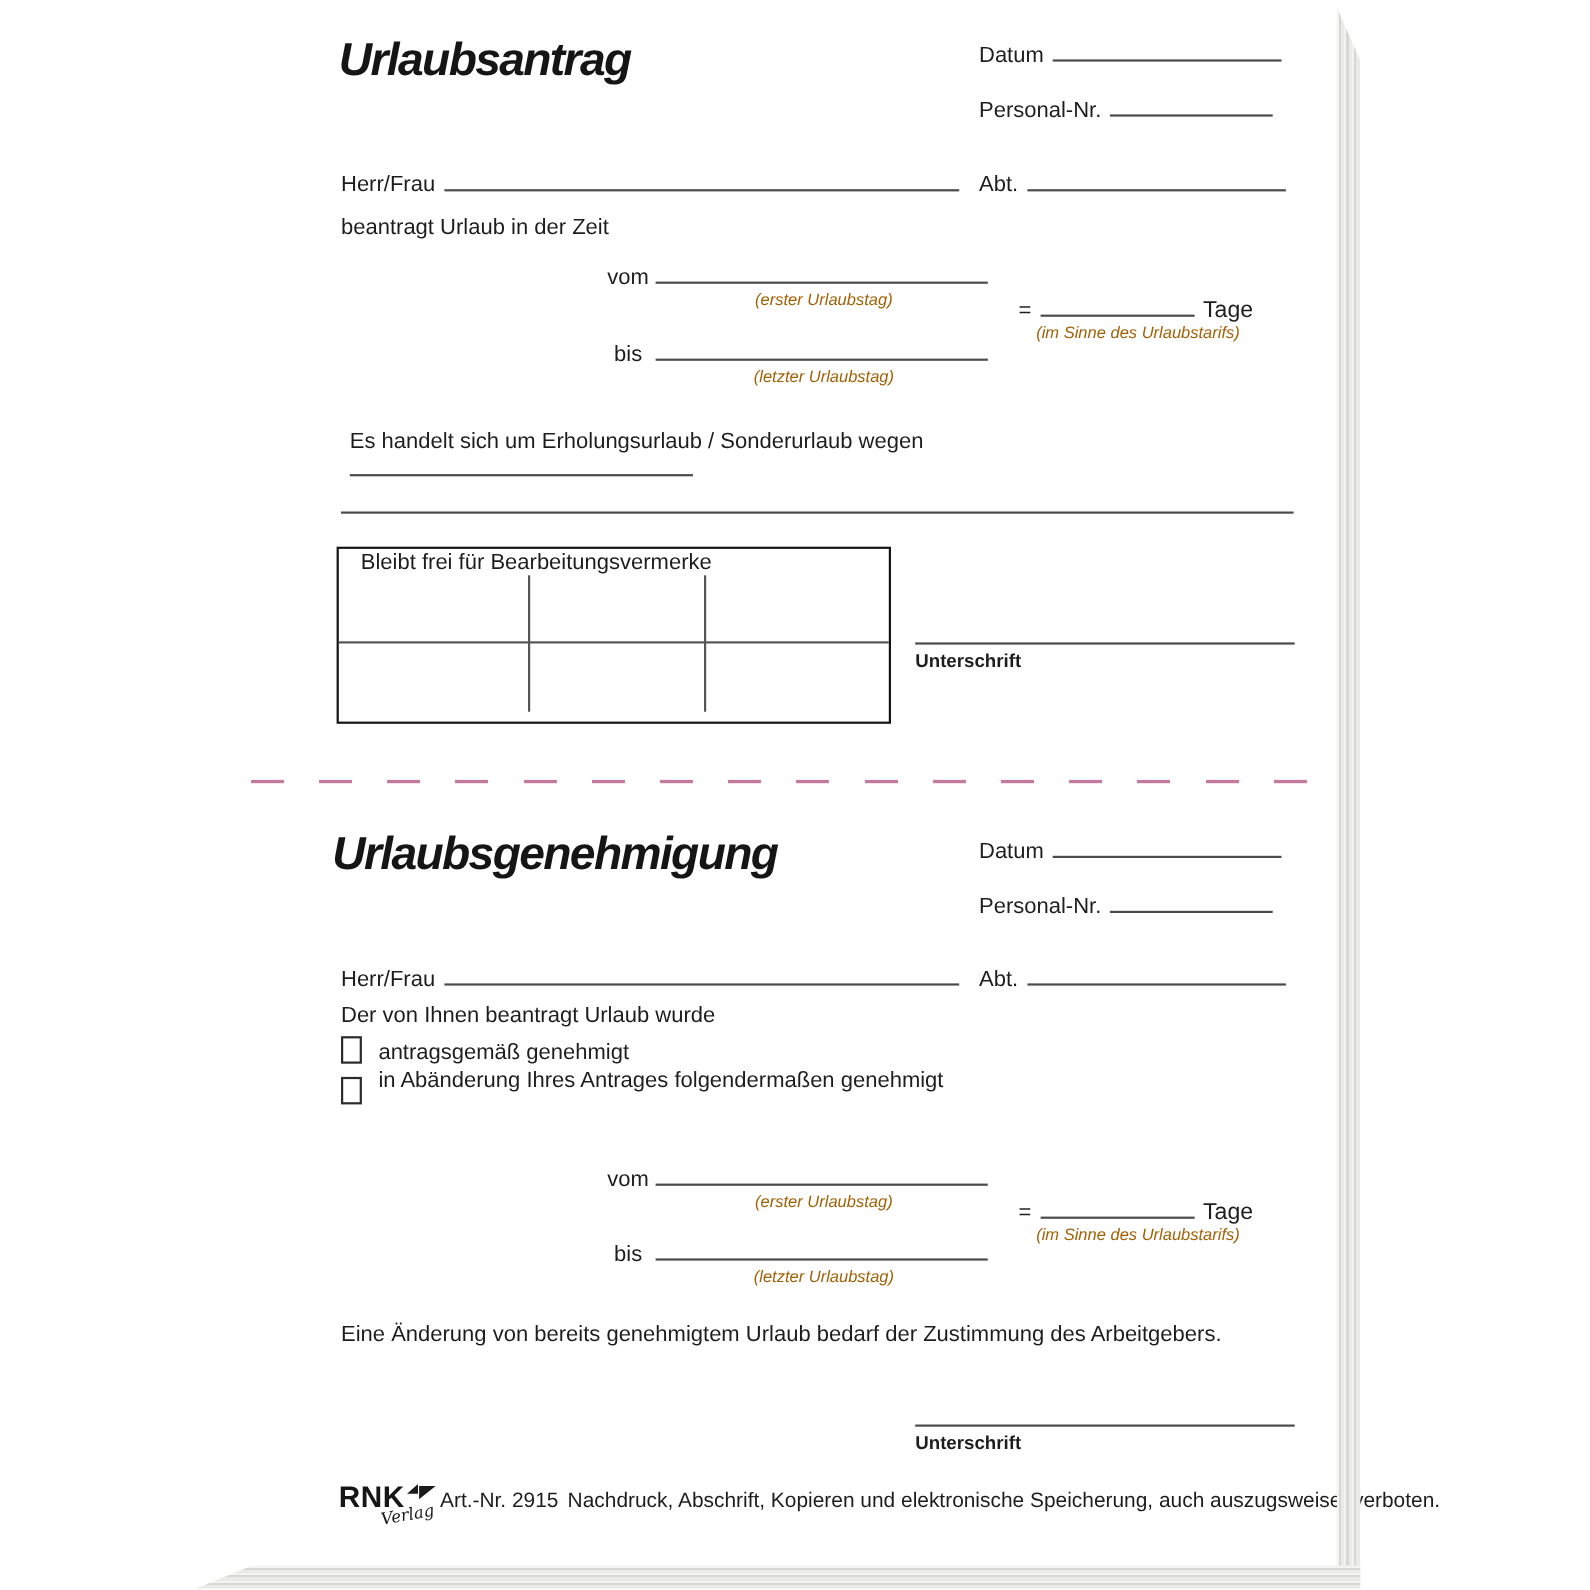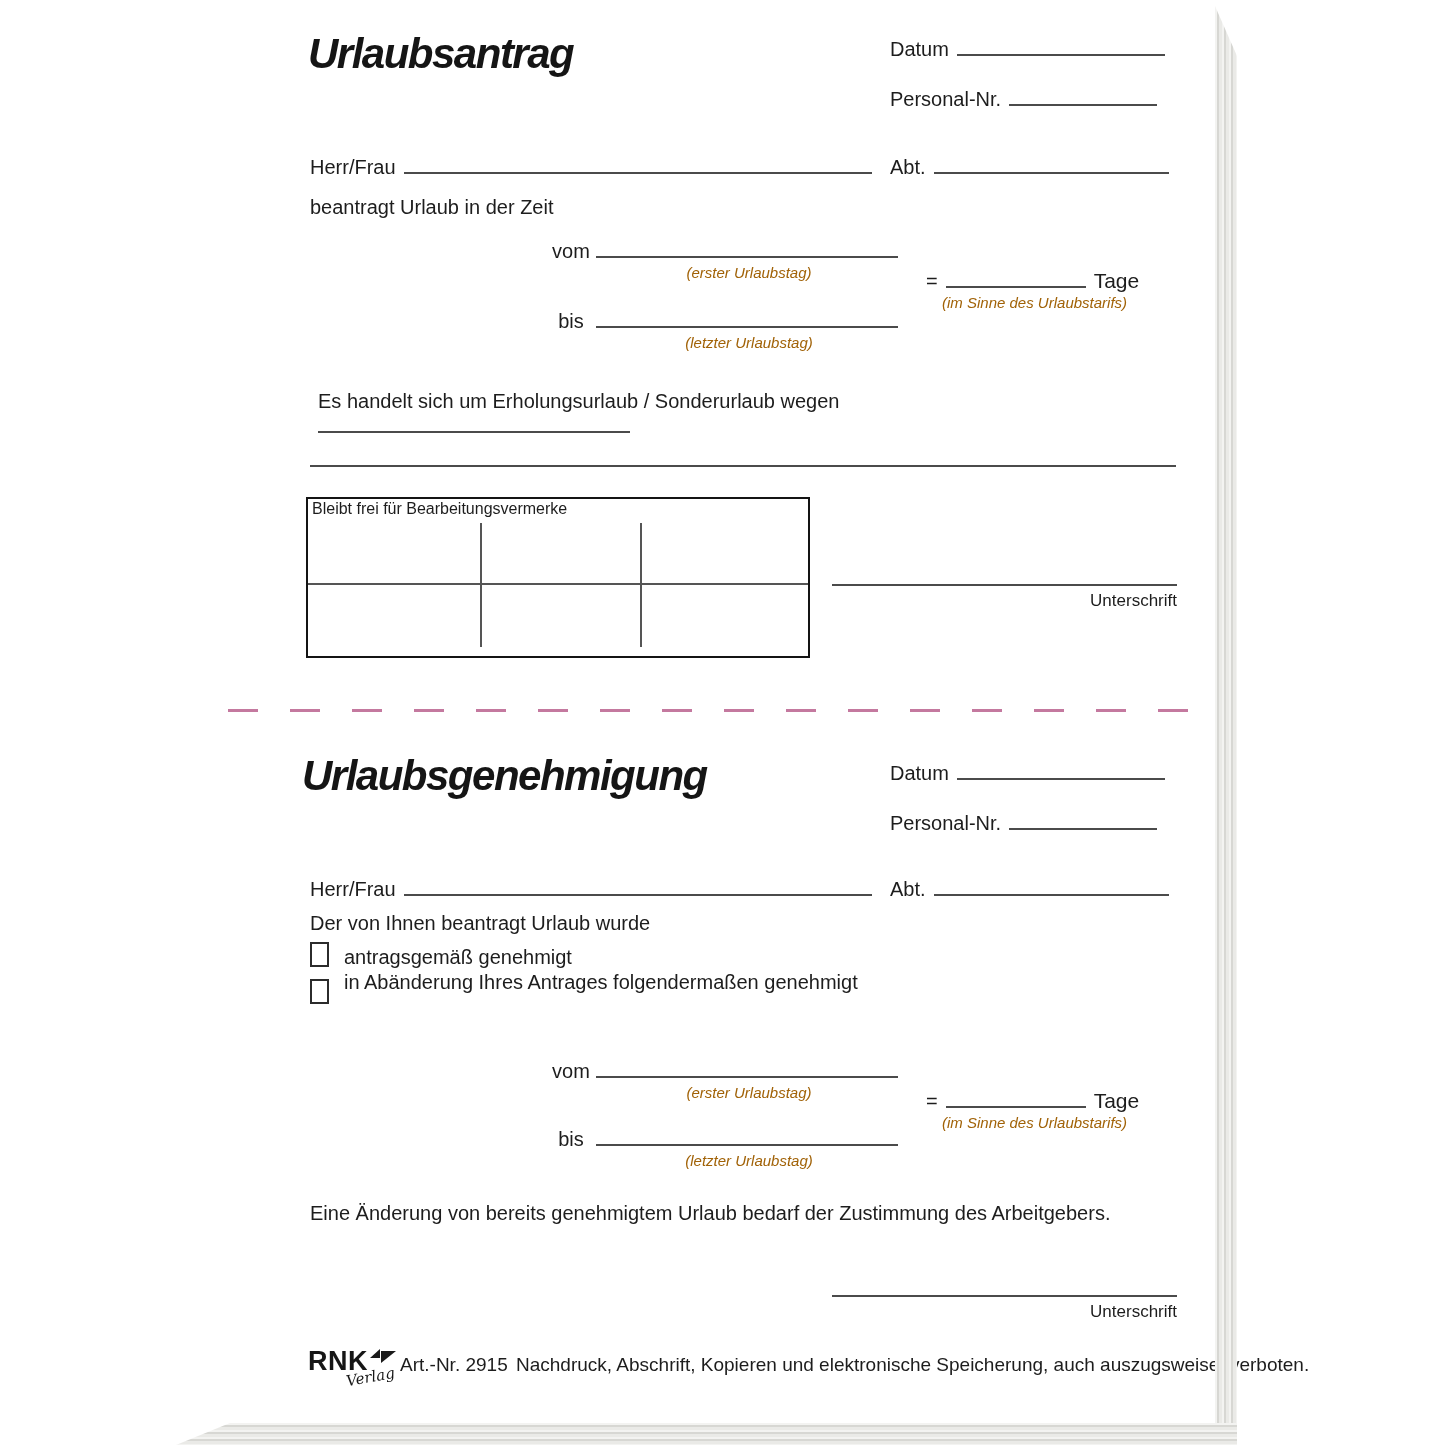--- a/index.html
+++ b/index.html
@@ -6,25 +6,25 @@
   body{width:1445px;height:1445px;position:relative;overflow:hidden;
        font-family:"Liberation Sans",sans-serif;color:#1d1d1d;}
   .abs{position:absolute;white-space:nowrap;}
   .title{font-size:42px;font-weight:700;font-style:italic;letter-spacing:-1.5px;color:#151515;}
   .lbl{font-size:20px;text-align:center;}
   .fill{display:inline-block;border-bottom:2px solid #4b4b4b;height:18px;vertical-align:baseline;margin-left:8px;}
   .cap{font-size:15px;color:#a16207;text-align:center;font-style:italic;}
   .row{display:flex;align-items:baseline;}
   
   .notes-box{position:absolute;left:306px;top:497px;width:504px;height:161px;border:2.5px solid #141414;background:#fff;box-sizing:border-box;}
-  .notes-box .hdr{font-size:16px;padding:1px 4px;}
+  .notes-box .hdr{font-size:20px;padding:1px 20px;}
   .vline{position:absolute;width:1.5px;background:#555;top:24px;bottom:9px;}
   .hline{position:absolute;left:0;right:0;top:84px;height:1.5px;background:#555;}
   
-  .sig{position:absolute;width:345px;text-align:right;}
+  .sig{position:absolute;width:345px;text-align:left;font-weight:bold;}
   .sig-line{border-top:2px solid #4b4b4b;height:0;}
   .sig-cap{font-size:17px;margin-top:5px;display:inline-block;}
   
   .perf{position:absolute;left:228px;top:709px;width:980px;height:3px;
         background:repeating-linear-gradient(90deg,#c4799f 0 30px,transparent 30px 62px);}
   
   .checkbox{position:absolute;width:19px;height:25px;border:2px solid #2b2b2b;background:#fff;box-sizing:border-box;}
   
   .edge-right{position:absolute;left:1215px;top:6px;width:22px;height:1419px;
       background:repeating-linear-gradient(to right,#f3f3f1 0 2px,#d7d7d3 2px 4px,#eaeae7 4px 7px);

